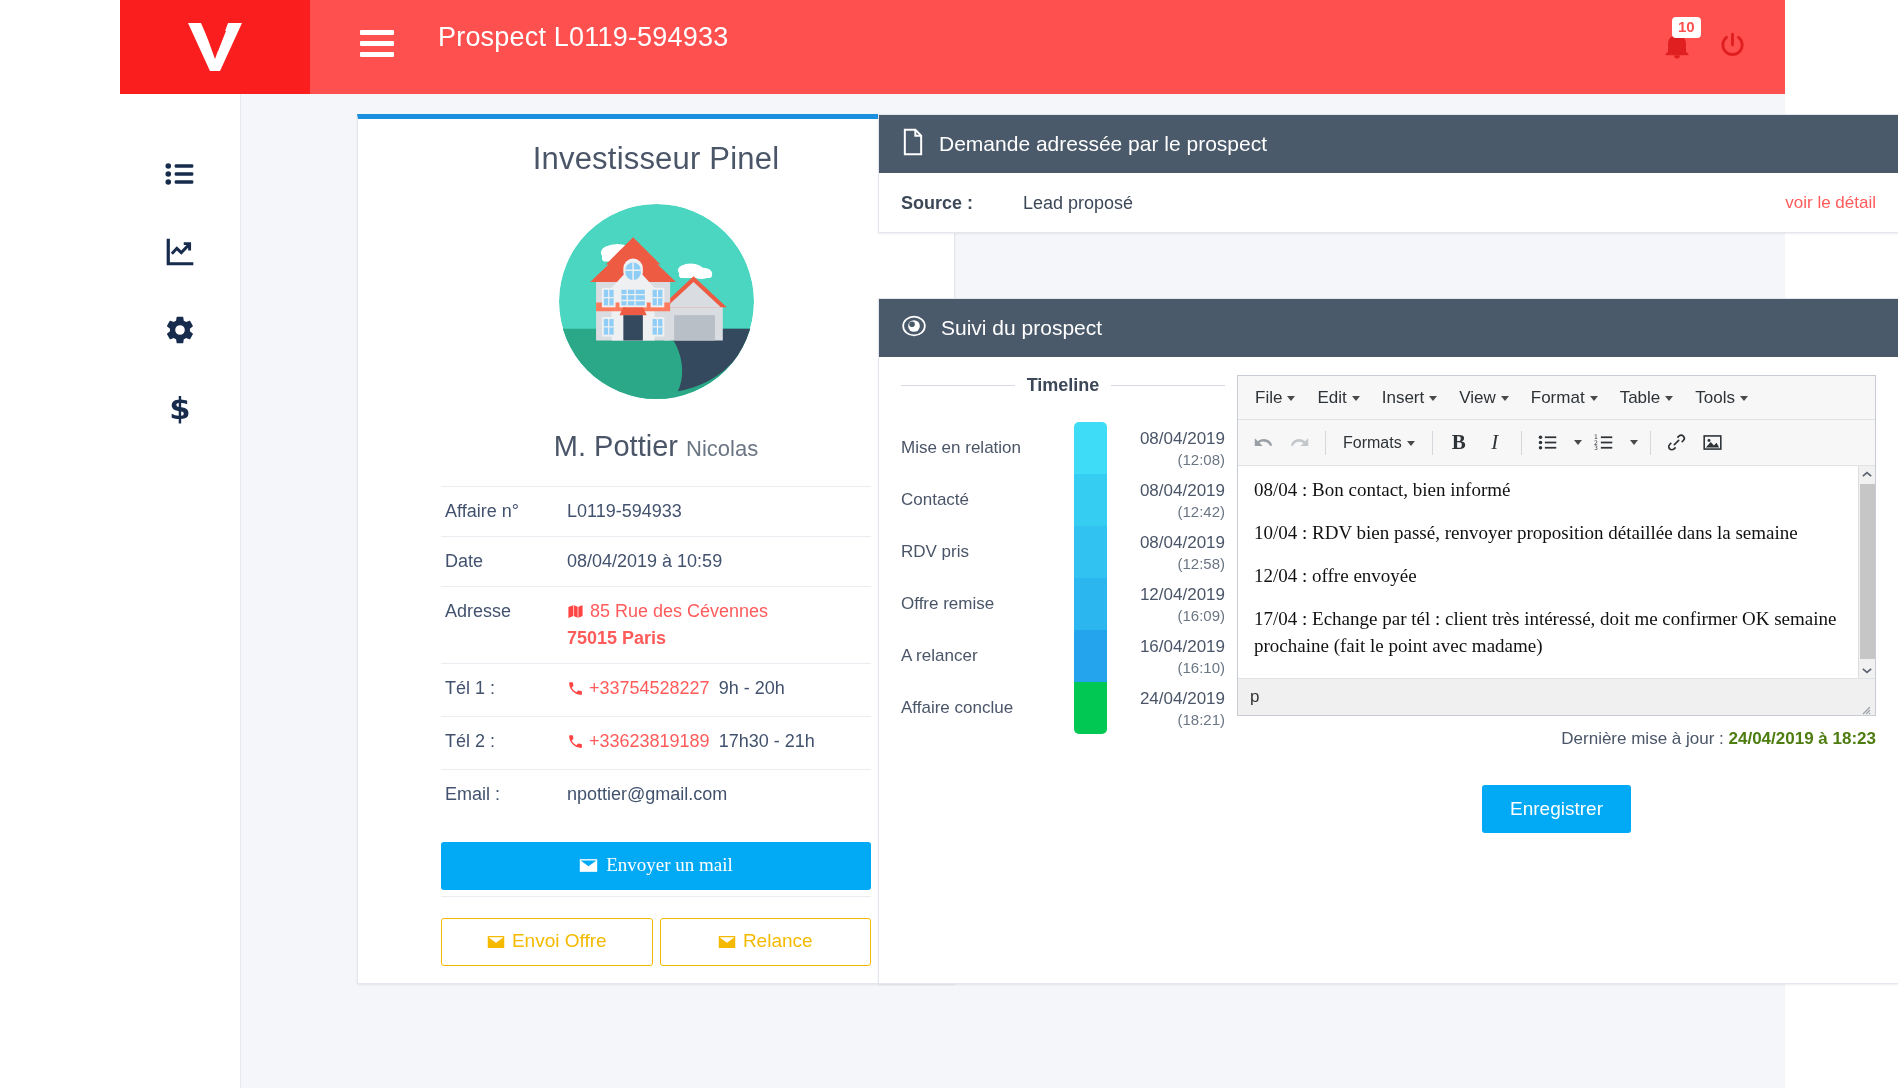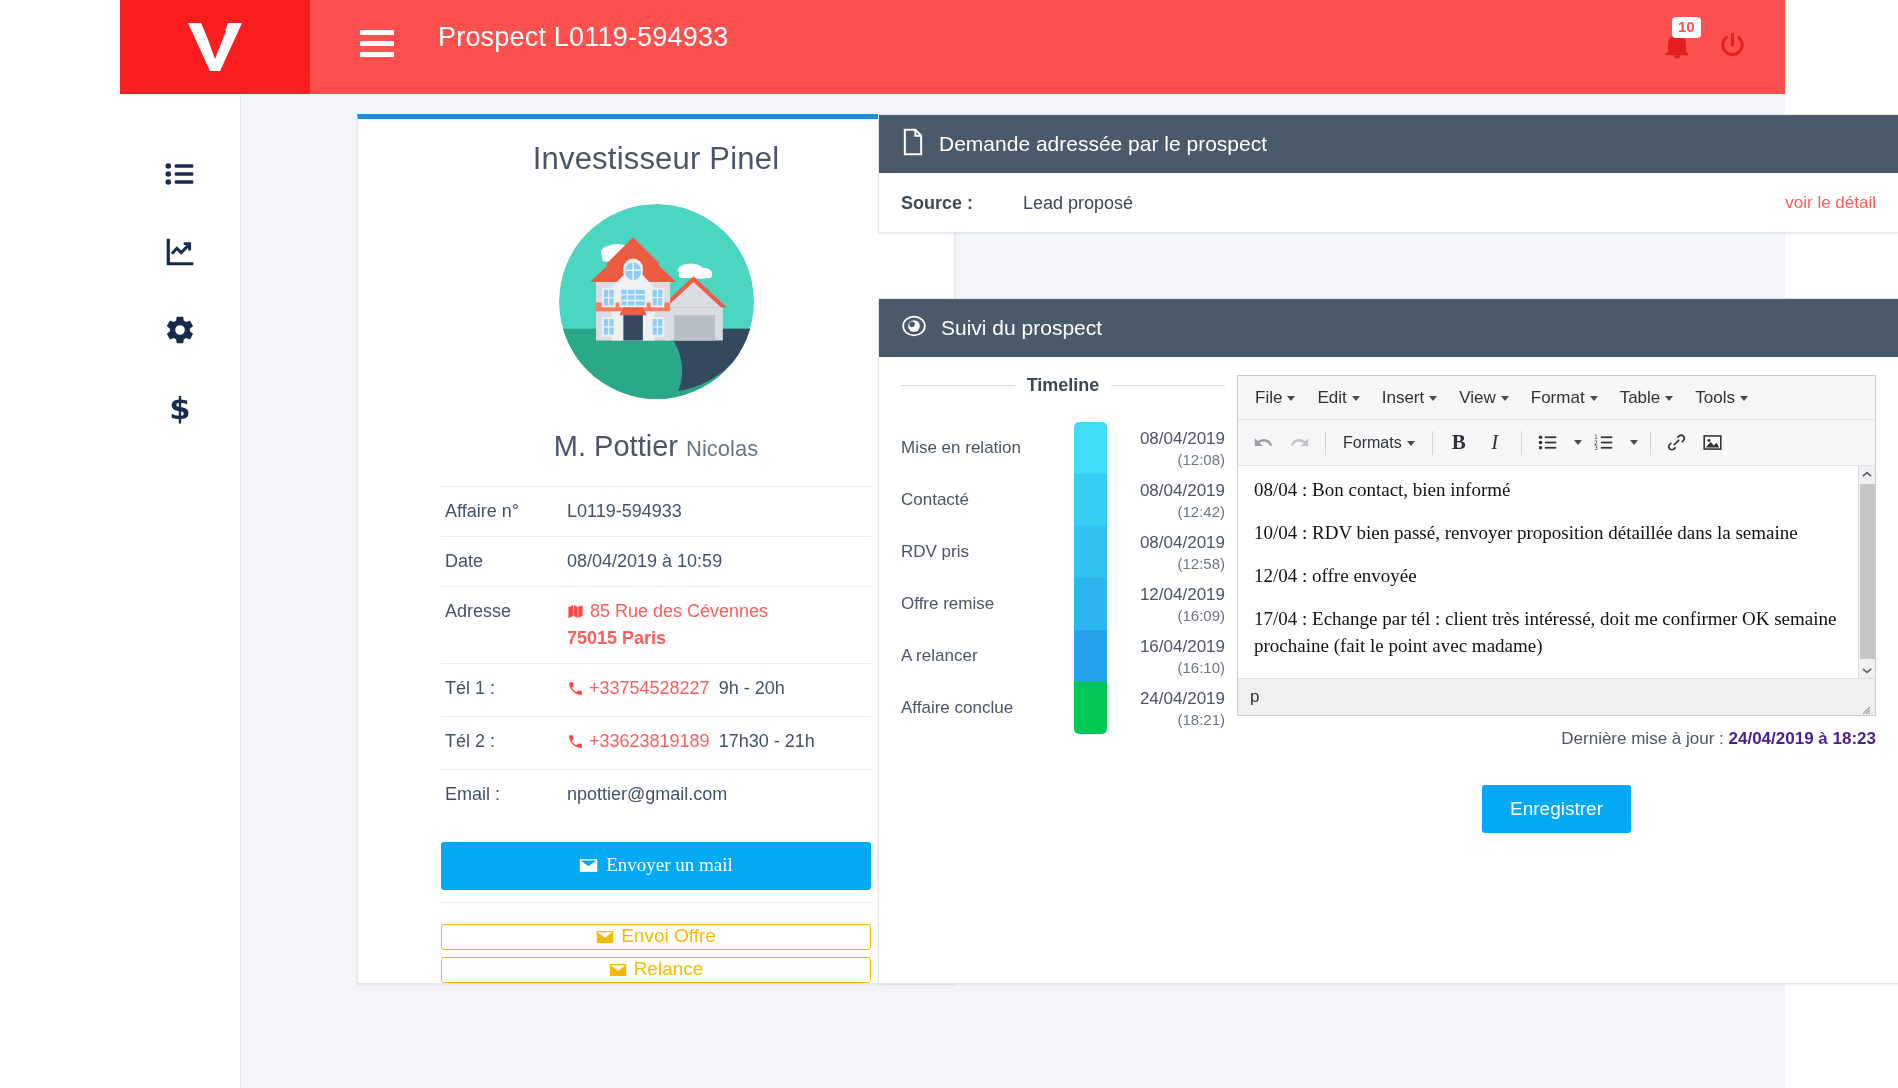--- a/index.html
+++ b/index.html
@@ -48,21 +48,21 @@
                       vertical-align: top; }
   table.pc-table tr:first-child td { border-top: 1px solid #e9ecf1; }
   td.lbl { width: 122px; white-space: nowrap; }
   .red { color: #ff5b5b; }
   .addr-line2 { font-weight: bold; display: block; margin-top: 3px; }
   .tel-hours { color: #42526e; margin-left: 9px; }
 
   .btn-mail { display: block; width: 430px; margin: 23px auto 0; background: #02a9f4; color: #fff;
               border: none; border-radius: 3px; height: 48px; font-size: 19px; cursor: pointer;
               font-family: Liberation Serif, serif; }
-  .btn-row { width: 430px; margin: 12px auto 0; display: flex; gap: 7px; border-top: 1px solid #e9ecf1; padding-top: 21px; flex-direction: column; }
+  .btn-row { width: 430px; margin: 6px auto 0; display: flex; gap: 7px; border-top: 1px solid #e9ecf1; padding-top: 21px; }
   .btn-out { flex: 1; height: 48px; background: #fff; border: 1px solid #f5ba00; color: #f5ba00;
              border-radius: 3px; font-size: 19px; cursor: pointer; font-family: inherit; }
 
   
   .panel { position: absolute; background: #fff; border: 1px solid #e3e6ec; box-shadow: 0 1px 2px rgba(0,0,0,.07); }
   .panel-head { background: #4a5a6a; height: 58px; display: flex; align-items: center; padding: 0 22px; gap: 14px; }
   .panel-head .ph-title { color: #fff; font-size: 21px; }
 
   #panel-demande { left: 758px; top: 114px; width: 1021px; height: 119px; }
   .demande-body { height: 60px; display: flex; align-items: center; padding: 0 22px; position: relative; }
@@ -122,21 +122,21 @@
   .mce-text p { margin-bottom: 16px; }
   .mce-scroll { position: absolute; right: 0; top: 0; width: 17px; height: 213px; background: #f1f1f1;
                 border-left: 1px solid #dcdcdc; cursor: pointer; }
   .mce-scroll .arr { height: 17px; display: flex; align-items: center; justify-content: center; }
   .mce-scroll .thumb { position: absolute; left: 1px; top: 18px; width: 15px; height: 175px; background: #c6c6c6; }
   .mce-status { height: 36px; background: #f0f0f0; display: flex; align-items: center; padding: 0 12px;
                 position: relative; font-size: 17px; color: #333; }
   .resize-grip { position: absolute; right: 4px; bottom: 3px; width: 12px; height: 12px; }
 
   .last-update { text-align: right; font-size: 17px; color: #4a5568; margin-top: 13px; }
-  .last-update b { color: #4c1d95; }
+  .last-update b { color: #4d7c0f; }
   .save-row { display: flex; justify-content: center; margin-top: 36px; }
   .btn-save { background: #02a9f4; color: #fff; border: none; border-radius: 3px; height: 48px;
               padding: 0 28px; font-size: 19px; cursor: pointer; font-family: inherit; }
 </style>
 </head>
 <body>
 
 <div id="app">
 
   <div class="topbar">

